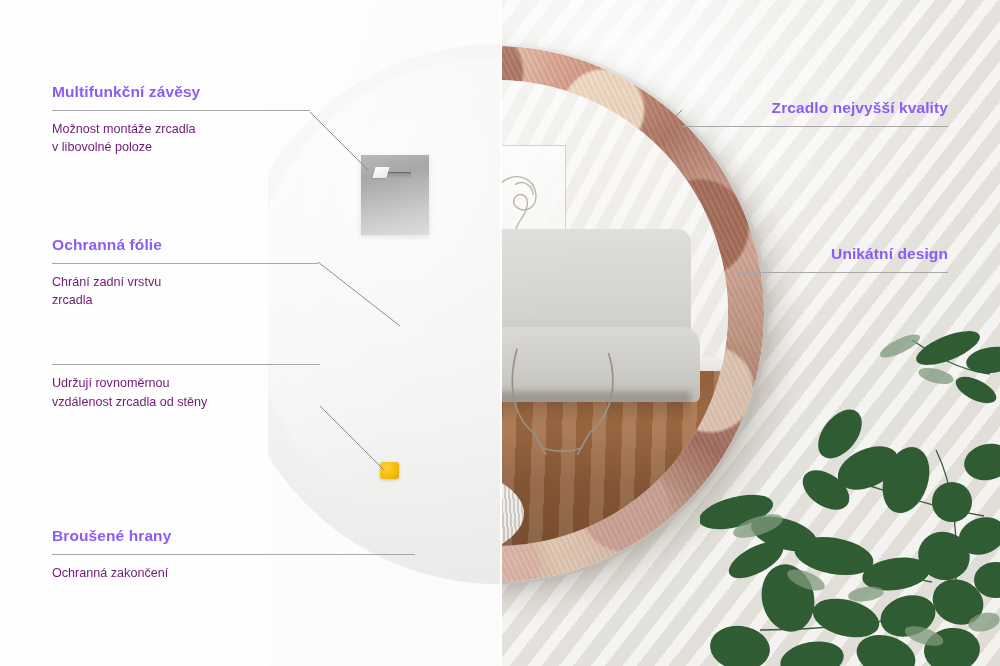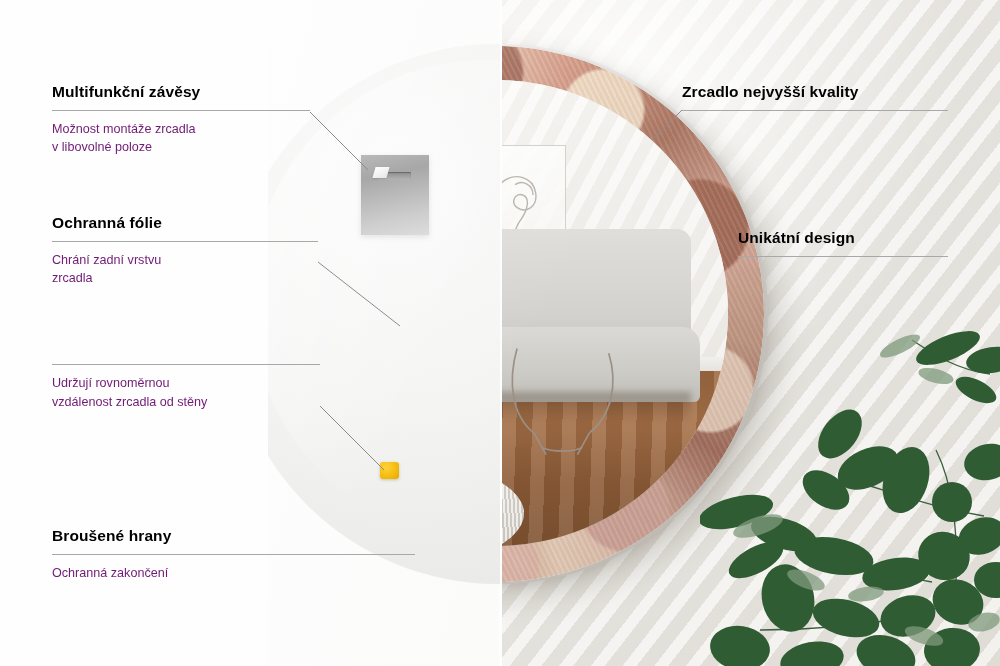--- a/index.html
+++ b/index.html
@@ -211,31 +211,31 @@
   .spacer {
     position:absolute; left:380px; top:462px; width:19px; height:17px;
     background:radial-gradient(circle at 34% 30%, #ffd23a 0%, #f5bc10 55%, #e0a808 100%);
     border-radius:3px;
     box-shadow:0 1px 3px rgba(120,90,0,.30);
   }
 
   
   .callout { position:absolute; }
   .callout .title {
-    font-size:15.5px; font-weight:bold; color:#000000; letter-spacing:.1px;
+    font-size:15.5px; font-weight:bold; color:#8b5cf6; letter-spacing:.1px;
     line-height:1.33; white-space:pre-line;
   }
   .callout .rule {
     height:1px; background:#a8a8a8; margin:7px 0 9px 0;
   }
   .callout .desc {
     font-size:12.6px; color:#701a75; line-height:1.48; white-space:pre-line;
   }
   .c-left { text-align:left; }
-  .c-right { text-align:left; }
+  .c-right { text-align:right;margin-top:16px; }
 
   
   .leaders { position:absolute; inset:0; width:1000px; height:666px; pointer-events:none; }
 </style>
 </head>
 <body>
 
 <div id="stage">
 
   <div class="bg-left"></div>
@@ -359,21 +359,21 @@
     </g>
   </svg>
 
   <div class="callout c-left" style="left:52px; top:82px; width:258px;">
     <div class="title">Multifunkční závěsy</div>
     <div class="rule"></div>
     <div class="desc">Možnost montáže zrcadla
 v libovolné poloze</div>
   </div>
 
-  <div class="callout c-left" style="left:52px; top:213px; width:266px;">
+  <div class="callout c-left" style="left:52px; top:235px; width:266px;">
     <div class="title">Ochranná fólie</div>
     <div class="rule"></div>
     <div class="desc">Chrání zadní vrstvu
 zrcadla</div>
   </div>
 
   <div class="callout c-left" style="left:52px; top:357px; width:268px;">
     <div class="rule"></div>
     <div class="desc">Udržují rovnoměrnou
 vzdálenost zrcadla od stěny</div>

